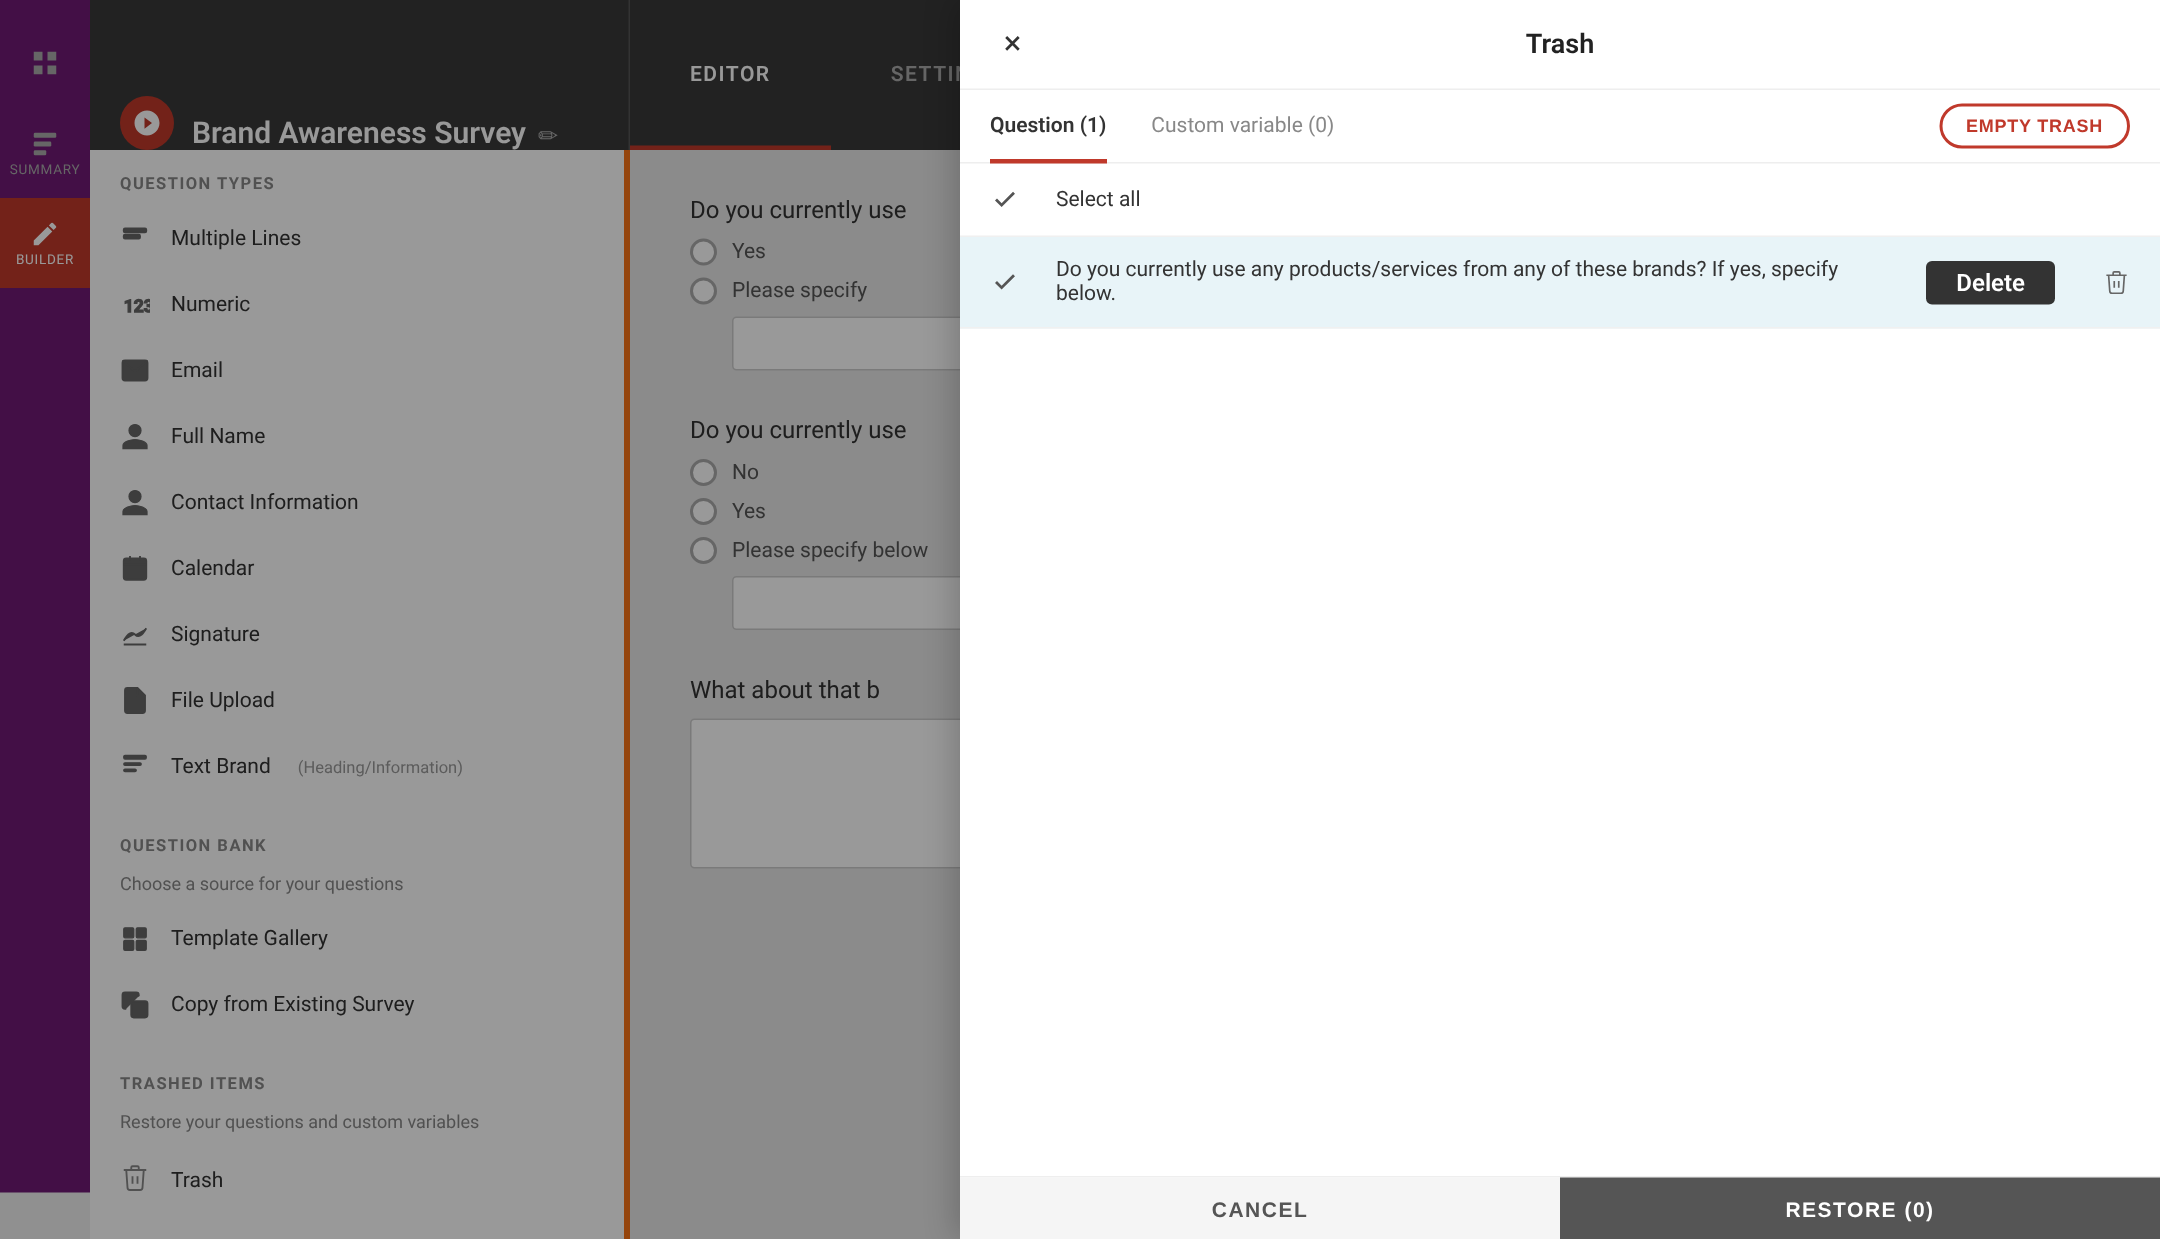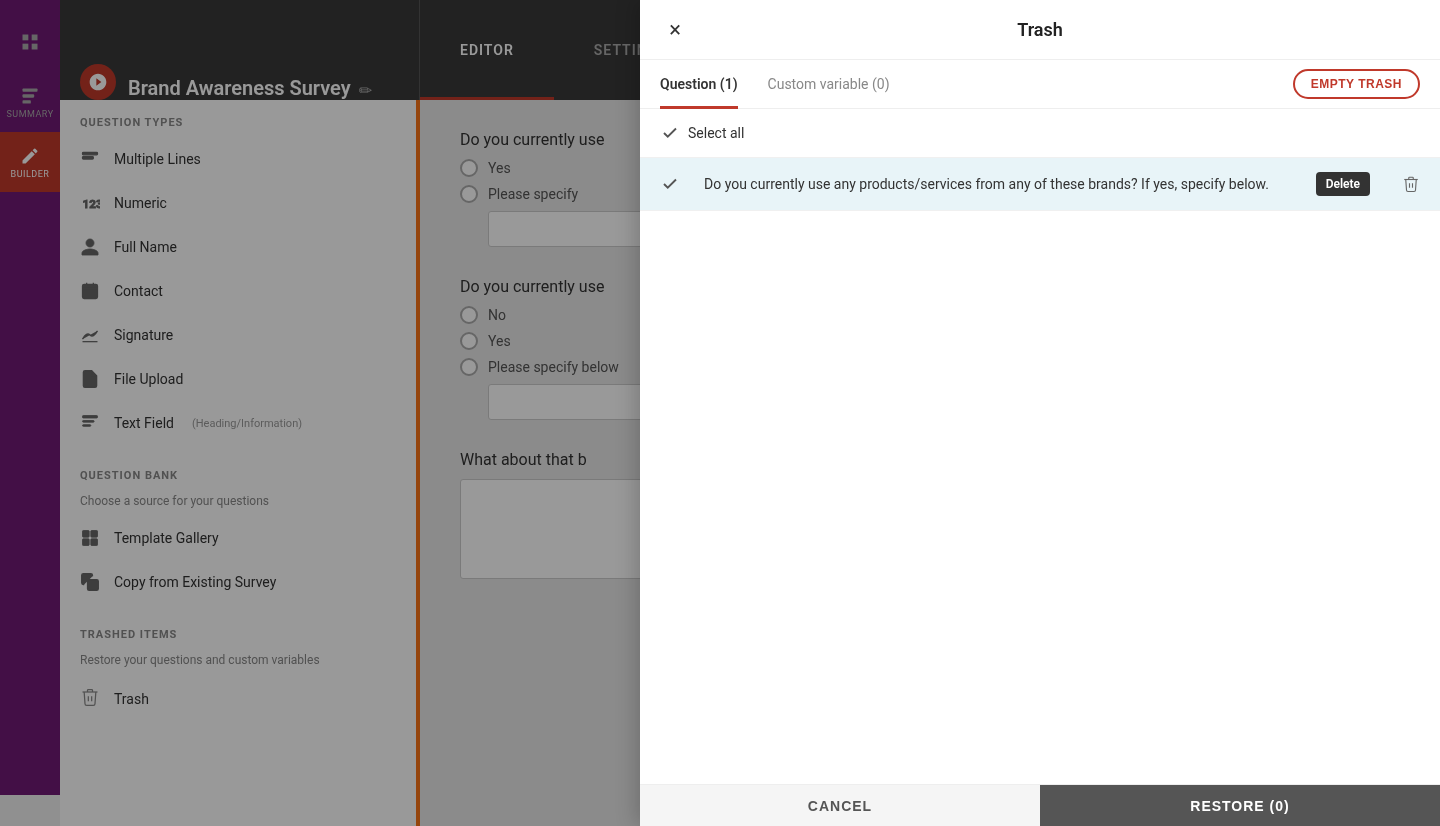--- a/index.html
+++ b/index.html
@@ -78,28 +78,28 @@
     .modal-tab { padding: 16px 0; margin-right: 30px; font-size: 14px; color: #888; cursor: pointer; position: relative; }
     .modal-tab.active { color: #333; font-weight: 600; }
     .modal-tab.active::after { content: ''; position: absolute; bottom: -1px; left: 0; right: 0; height: 3px; background: #c0392b; }
     .empty-trash-btn {
       margin-left: auto; border: 2px solid #c0392b; color: #c0392b; background: transparent;
       padding: 6px 16px; font-size: 12px; font-weight: 700; letter-spacing: 0.5px;
       border-radius: 20px; cursor: pointer; text-transform: uppercase;
     }
 
     .modal-body { flex: 1; overflow-y: auto; padding: 0; }
-    .trash-list-item-select-all { display: flex; align-items: center; padding: 14px 20px; border-bottom: 1px solid #f0f0f0; gap: 8px; }
+    .trash-list-item-select-all { display: flex; align-items: center; padding: 14px 20px; border-bottom: 1px solid #f0f0f0; gap: 24px; }
     .check-icon { width: 20px; height: 20px; color: #555; flex-shrink: 0; display: flex; align-items: center; justify-content: center; }
     .check-icon svg { width: 18px; height: 18px; stroke: currentColor; fill: none; }
     .select-all-label { font-size: 14px; color: #333; }
 
     .trash-list-item { display: flex; align-items: center; padding: 14px 20px; border-bottom: 1px solid #f0f0f0; gap: 24px; background: #e8f4f8; position: relative; }
     .trash-item-text { font-size: 14px; color: #333; flex: 1; }
-    .delete-tooltip { background: #333; color: #fff; font-size: 12px; font-weight: 600; padding: 5px 10px; border-radius: 4px; white-space: nowrap; margin-right: 8px; }
+    .delete-tooltip { background: #333; color: #fff; font-size: 16px; font-weight: 600; padding: 5px 20px; border-radius: 4px; white-space: nowrap; margin-right: 8px; }
     .delete-icon-btn { cursor: pointer; color: #666; display: flex; align-items: center; justify-content: center; }
     .delete-icon-btn svg { width: 18px; height: 18px; stroke: currentColor; fill: none; }
 
     .modal-footer { display: flex; height: 42px; border-top: 1px solid #eee; flex-shrink: 0; }
     .cancel-btn {
       flex: 1; display: flex; align-items: center; justify-content: center;
       background: #f5f5f5; border: none; font-size: 14px; font-weight: 700; color: #555;
       letter-spacing: 1px; text-transform: uppercase; cursor: pointer;
     }
     .restore-btn {
@@ -172,41 +172,58 @@
 
   <div class="sidebar-item">
     <div class="sidebar-item-icon">
       <svg viewBox="0 0 24 24" fill="#666">
           <text x="3" y="18" font-size="14" font-weight="bold">123</text>
         </svg>
     </div>
     <span class="sidebar-item-label">Numeric</span>
   </div>
 
+  <div class="sidebar-item">
+    <div class="sidebar-item-icon">
+      <svg viewBox="0 0 24 24" stroke="#666" fill="none" stroke-width="1.5">
+          <rect x="2" y="4" width="20" height="16" rx="2"></rect>
+          <polyline points="2,4 12,13 22,4"></polyline>
+        </svg>
+    </div>
+    <span class="sidebar-item-label">Email</span>
+  </div>
 
   <div class="sidebar-item">
     <div class="sidebar-item-icon">
       <svg viewBox="0 0 24 24" fill="#666">
           <path d="M12 12c2.7 0 4.8-2.1 4.8-4.8S14.7 2.4 12 2.4 7.2 4.5 7.2 7.2 9.3 12 12 12zm0 2.4c-3.2 0-9.6 1.6-9.6 4.8v2.4h19.2v-2.4c0-3.2-6.4-4.8-9.6-4.8z"></path>
         </svg>
     </div>
     <span class="sidebar-item-label">Full Name</span>
   </div>
 
+  <div class="sidebar-item">
+    <div class="sidebar-item-icon">
+      <svg viewBox="0 0 24 24" fill="#666">
+          <path d="M12 12c2.7 0 4.8-2.1 4.8-4.8S14.7 2.4 12 2.4 7.2 4.5 7.2 7.2 9.3 12 12 12zm0 2.4c-3.2 0-9.6 1.6-9.6 4.8v2.4h19.2v-2.4c0-3.2-6.4-4.8-9.6-4.8z"></path>
+        </svg>
+    </div>
+    <span class="sidebar-item-label">Contact Information</span>
+  </div>
 
   <div class="sidebar-item">
     <div class="sidebar-item-icon">
       <svg viewBox="0 0 24 24" stroke="#666" fill="none" stroke-width="1.5">
           <rect x="3" y="4" width="18" height="17" rx="2"></rect>
           <line x1="3" y1="9" x2="21" y2="9"></line>
           <line x1="8" y1="2" x2="8" y2="6"></line>
           <line x1="16" y1="2" x2="16" y2="6"></line>
         </svg>
     </div>
-    <span class="sidebar-item-label">Contact</span>
+    <span class="sidebar-item-label">Calendar</span>
   </div>
 
   <div class="sidebar-item">
     <div class="sidebar-item-icon">
       <svg viewBox="0 0 24 24" stroke="#666" fill="none" stroke-width="1.5">
           <path d="M3 17 Q8 8 12 12 Q16 16 21 7"></path>
           <line x1="3" y1="20" x2="21" y2="20"></line>
         </svg>
     </div>
     <span class="sidebar-item-label">Signature</span>
@@ -223,21 +240,21 @@
   </div>
 
   <div class="sidebar-item">
     <div class="sidebar-item-icon">
       <svg viewBox="0 0 24 24" fill="#666">
           <rect x="3" y="3" width="18" height="3" rx="1"></rect>
           <rect x="3" y="9" width="14" height="2" rx="1"></rect>
           <rect x="3" y="14" width="10" height="2" rx="1"></rect>
         </svg>
     </div>
-    <span class="sidebar-item-label">Text Field</span>
+    <span class="sidebar-item-label">Text Brand</span>
     <span class="sidebar-item-sublabel">(Heading/Information)</span>
   </div>
 
   <div class="sidebar-section-header" style="margin-top: 8px;">QUESTION BANK</div>
   <div class="sidebar-desc">Choose a source for your questions</div>
 
   <div class="sidebar-item">
     <div class="sidebar-item-icon">
       <svg viewBox="0 0 24 24" fill="#666">
           <rect x="3" y="3" width="8" height="8" rx="1"></rect>

